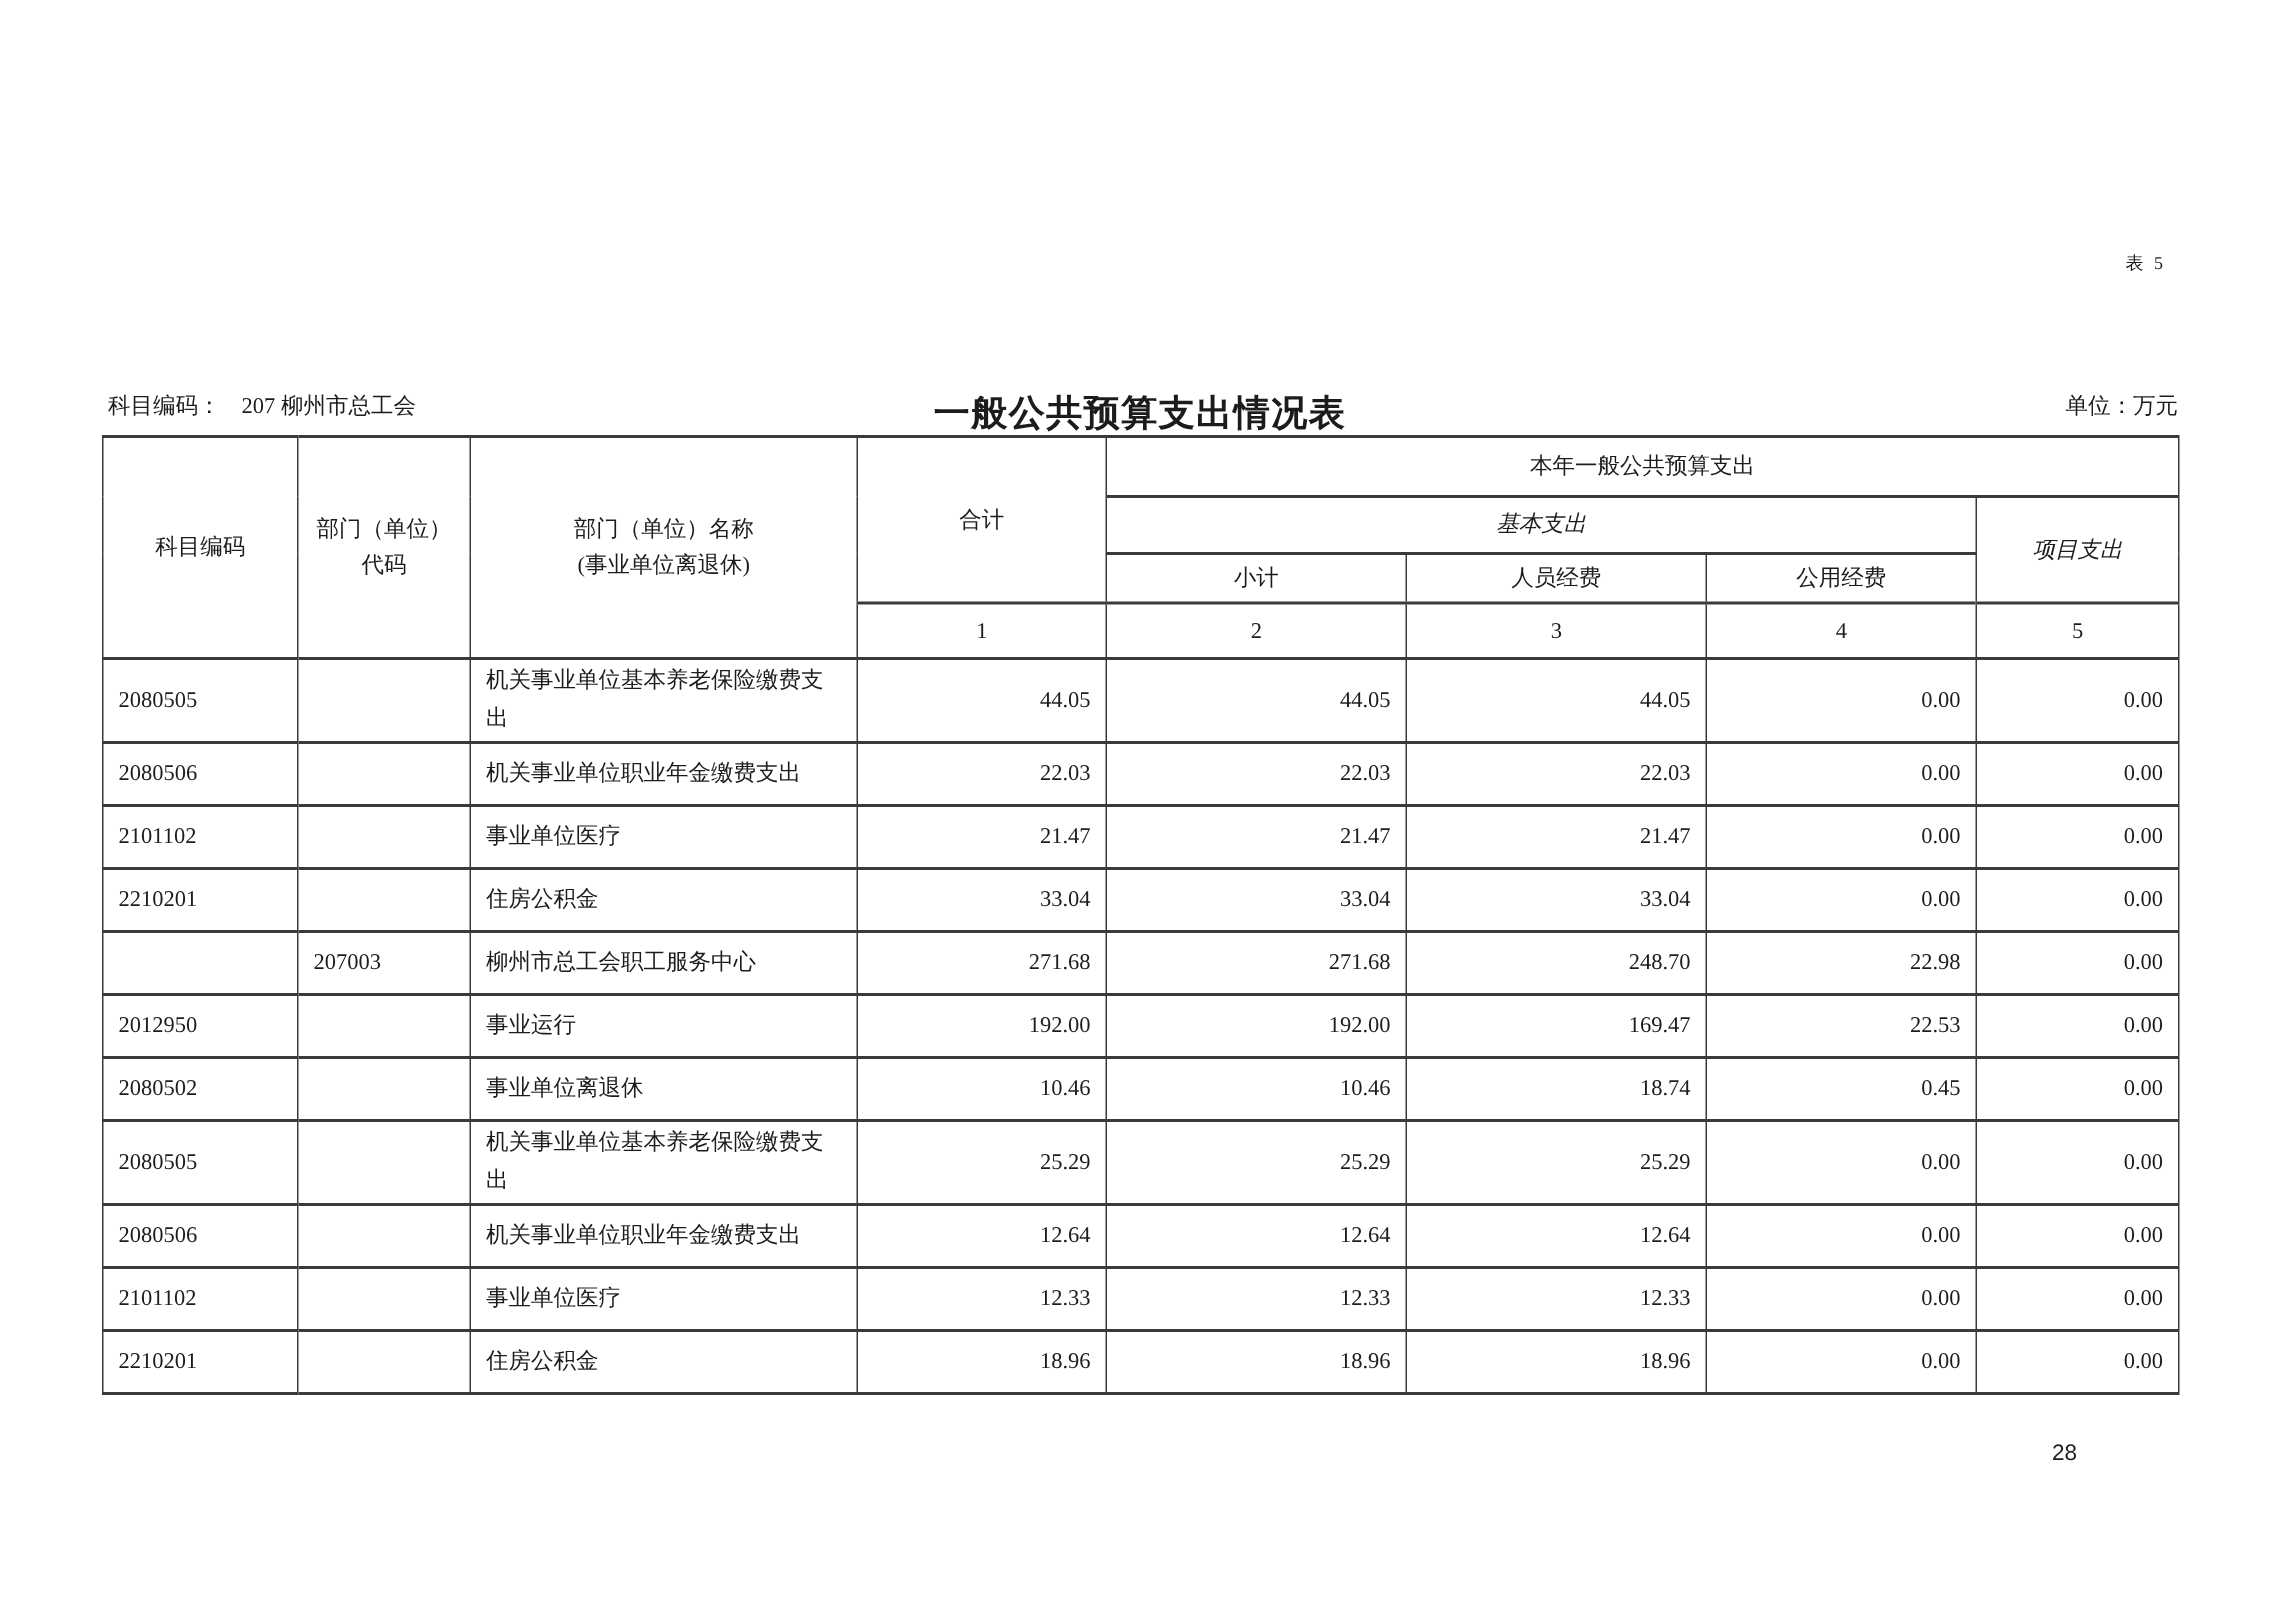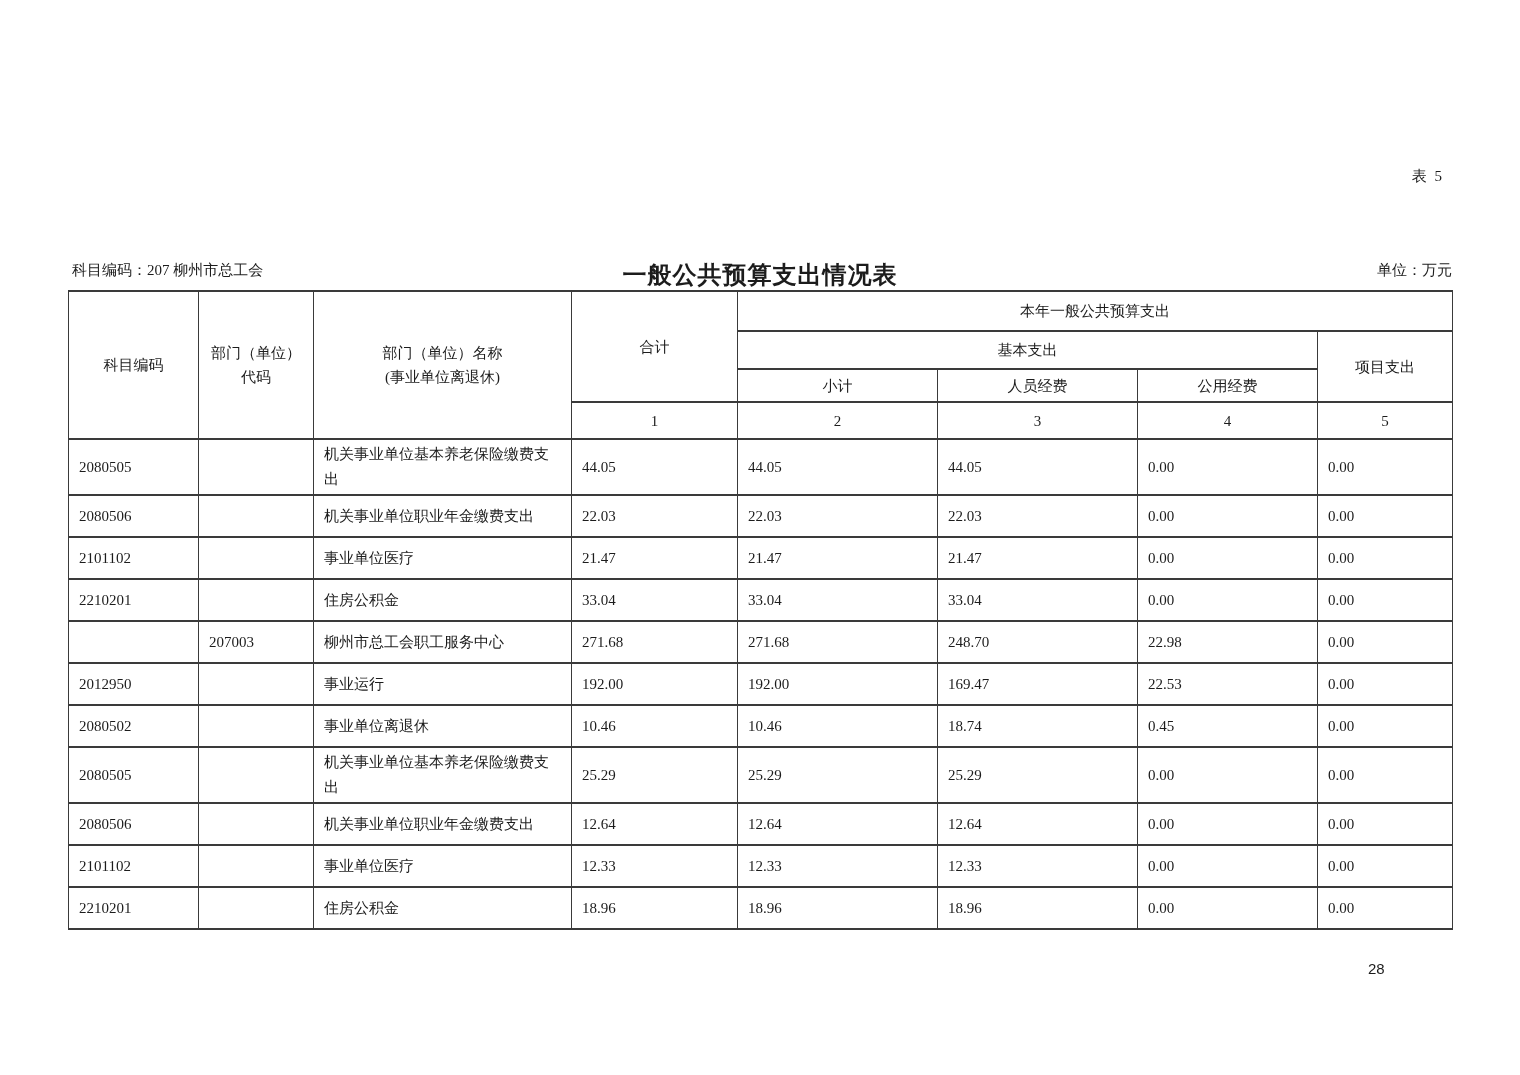--- a/index.html
+++ b/index.html
@@ -12,21 +12,21 @@
     position: relative;
     width: 1520px;
     height: 1075px;
     background: #ffffff;
     overflow: hidden;
   }
   .table-tag {
     position: absolute;
     top: 167px;
     right: 76px;
-    font-size: 15px;
+    font-size: 12px;
     letter-spacing: 2px;
   }
   .doc-title {
     position: absolute;
     top: 212px;
     left: 0;
     width: 100%;
     text-align: center;
     font-size: 24px;
     font-weight: bold;
@@ -35,49 +35,49 @@
   }
   .meta-row {
     position: absolute;
     top: 261px;
     left: 72px;
     width: 1380px;
     display: flex;
     justify-content: space-between;
     font-size: 15px;
   }
-  .dept .dept-value { }
+  .dept .dept-value { margin-left: 14px; }
   table.budget {
     position: absolute;
     top: 290px;
     left: 68px;
     width: 1384px;
     border-collapse: collapse;
     table-layout: fixed;
   }
   table.budget th, table.budget td {
     border: 2px solid #3a3a3a;
     border-left-width: 1px;
     border-right-width: 1px;
     font-weight: normal;
     font-size: 15px;
     vertical-align: middle;
     padding: 2px 10px;
     overflow: hidden;
   }
   table.budget thead th { text-align: center; line-height: 24px; }
   thead tr.h1 { height: 40px; }
-  thead tr.h2 { height: 38px; }
+  thead tr.h2 { height: 38px; font-style: italic; }
   thead tr.h3 { height: 33px; }
   thead tr.h4 { height: 37px; }
   tbody tr { height: 42px; }
   tbody tr.tall { height: 52px; }
   tbody td { line-height: 25px; }
   td.cell-left { text-align: left; }
-  td.cell-num { text-align: left; padding-right: 13px; }
+  td.cell-num { text-align: right; padding-right: 13px; }
   .two-line span { display: block; }
   .page-number {
     position: absolute;
     top: 960px;
     left: 1368px;
     font-size: 15px;
     font-family: "Liberation Sans", "DejaVu Sans", sans-serif;
   }
 </style>
 </head>

